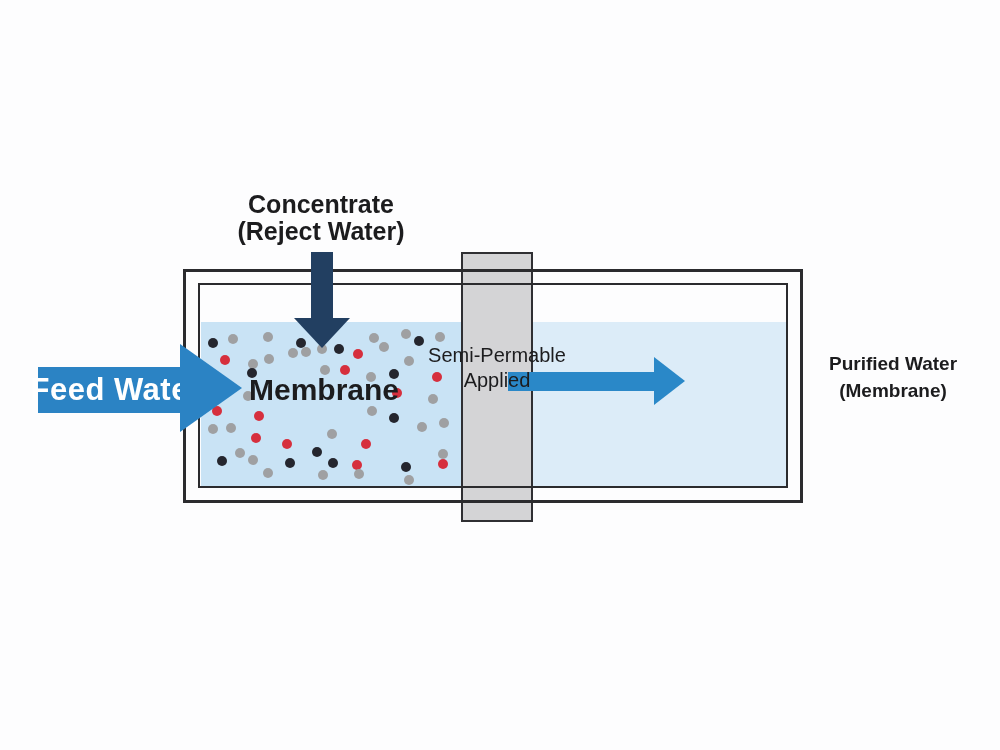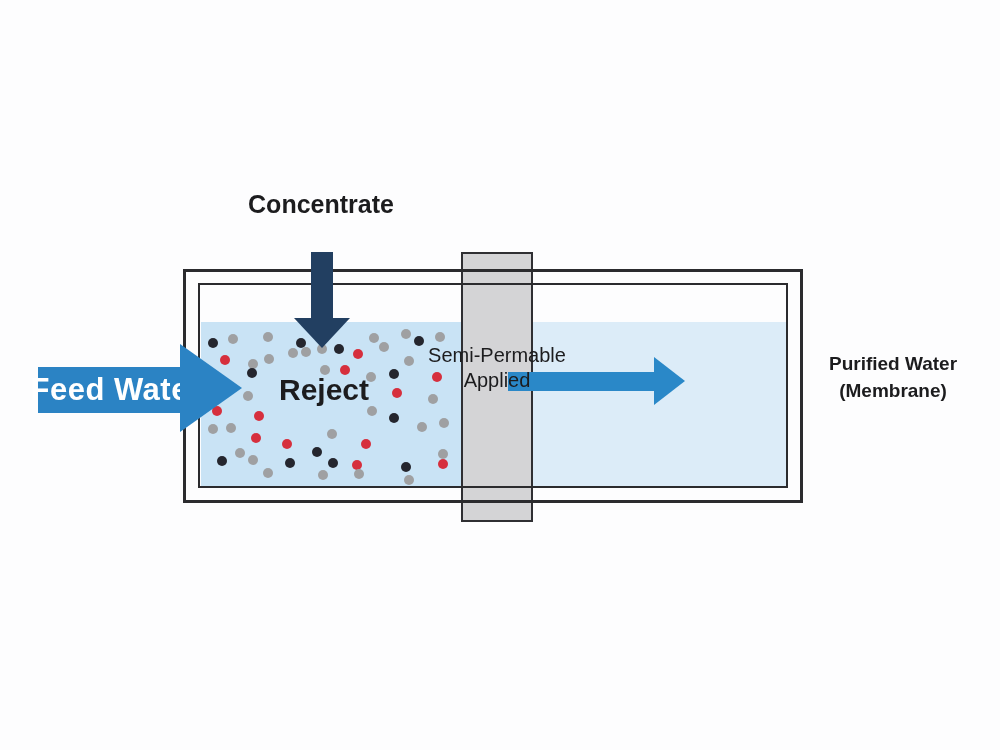--- a/index.html
+++ b/index.html
@@ -213,24 +213,25 @@
   <div class="abs feed-arrow-head"></div>
 
   <div class="abs down-arrow-shaft"></div>
   <div class="abs down-arrow-head"></div>
 
   <div class="abs right-arrow-body"></div>
   <div class="abs right-arrow-head"></div>
 
   <div class="abs lbl lbl-concentrate">
     <span>Concentrate</span>
+    <span>(Reject Water)</span>
   </div>
 
   <div class="abs lbl lbl-applied">
-    <span>Reject</span>
+    <span>Membrane</span>
   </div>
 
   <div class="abs lbl lbl-membrane">
     <span>Semi-Permable</span>
     <span>Applied</span>
   </div>
 
   <div class="abs lbl lbl-purified">
     <span>Purified Water</span>
     <span>(Membrane)</span>

